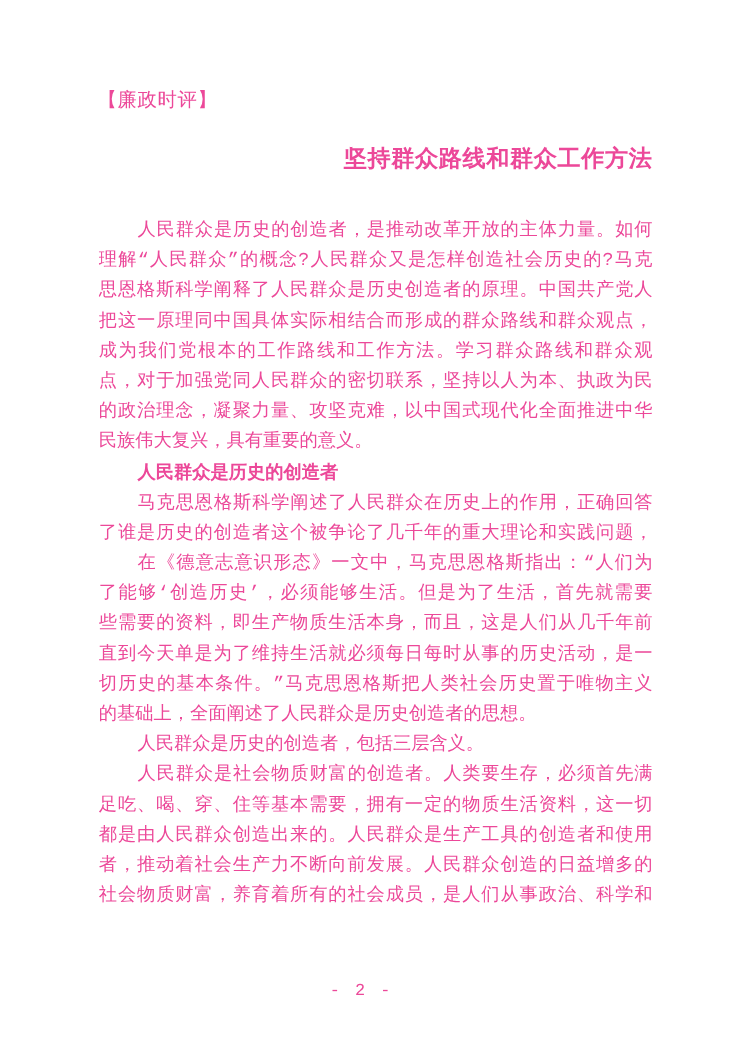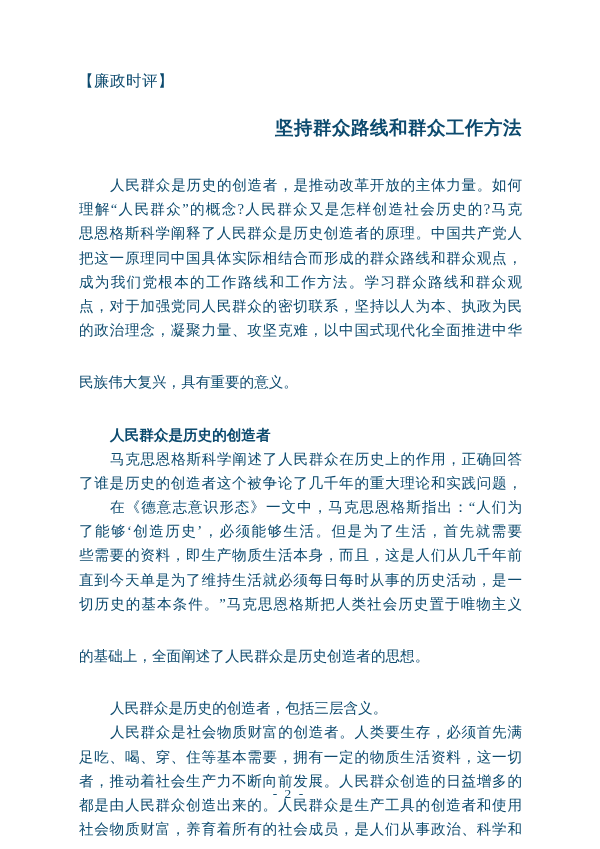--- a/index.html
+++ b/index.html
@@ -6,22 +6,22 @@
     margin: 0;
     padding: 0;
     background: #ffffff;
   }
   .page {
     position: relative;
     width: 532px;
     height: 849px;
     background: #ffffff;
     overflow: hidden;
-    font-family: Liberation Serif, serif;
-    color: #0c4a6e;
+    font-family: Liberation Mono, monospace;
+    color: #ec4899;
   }
   .header-tag {
     position: absolute;
     left: 78px;
     top: 70px;
     font-size: 15.5px;
     line-height: 22px;
     letter-spacing: 0.5px;
     white-space: nowrap;
   }
@@ -49,21 +49,21 @@
   .para { margin: 0; padding: 0; }
   .line {
     height: 24.2px;
     line-height: 24.2px;
     font-size: 14.6px;
     text-align: justify;
     text-align-last: justify;
     overflow: hidden;
   }
   .line.firstline { text-indent: 31px; }
-  .line.lastline  { text-align-last: left; margin-top: 28px; }
+  .line.lastline  { text-align-last: left; }
   .para.subhead .line {
     font-weight: bold;
     text-align-last: left;
   }
   .page-number {
     position: absolute;
     left: 0;
     top: 784px;
     width: 578px;
     text-align: center;
@@ -105,20 +105,20 @@
         <div class="line">直到今天单是为了维持生活就必须每日每时从事的历史活动，是一</div>
         <div class="line">切历史的基本条件。”马克思恩格斯把人类社会历史置于唯物主义</div>
         <div class="line lastline">的基础上，全面阐述了人民群众是历史创造者的思想。</div>
       </div>
       <div class="para">
         <div class="line firstline lastline">人民群众是历史的创造者，包括三层含义。</div>
       </div>
       <div class="para">
         <div class="line firstline">人民群众是社会物质财富的创造者。人类要生存，必须首先满</div>
         <div class="line">足吃、喝、穿、住等基本需要，拥有一定的物质生活资料，这一切</div>
+        <div class="line">都是由人民群众创造出来的。人民群众是生产工具的创造者和使用</div>
         <div class="line">者，推动着社会生产力不断向前发展。人民群众创造的日益增多的</div>
-        <div class="line">都是由人民群众创造出来的。人民群众是生产工具的创造者和使用</div>
         <div class="line">社会物质财富，养育着所有的社会成员，是人们从事政治、科学和</div>
       </div>
     </div>
 
   <div class="page-number">- 2 -</div>
 </div>
 
 </body></html>

